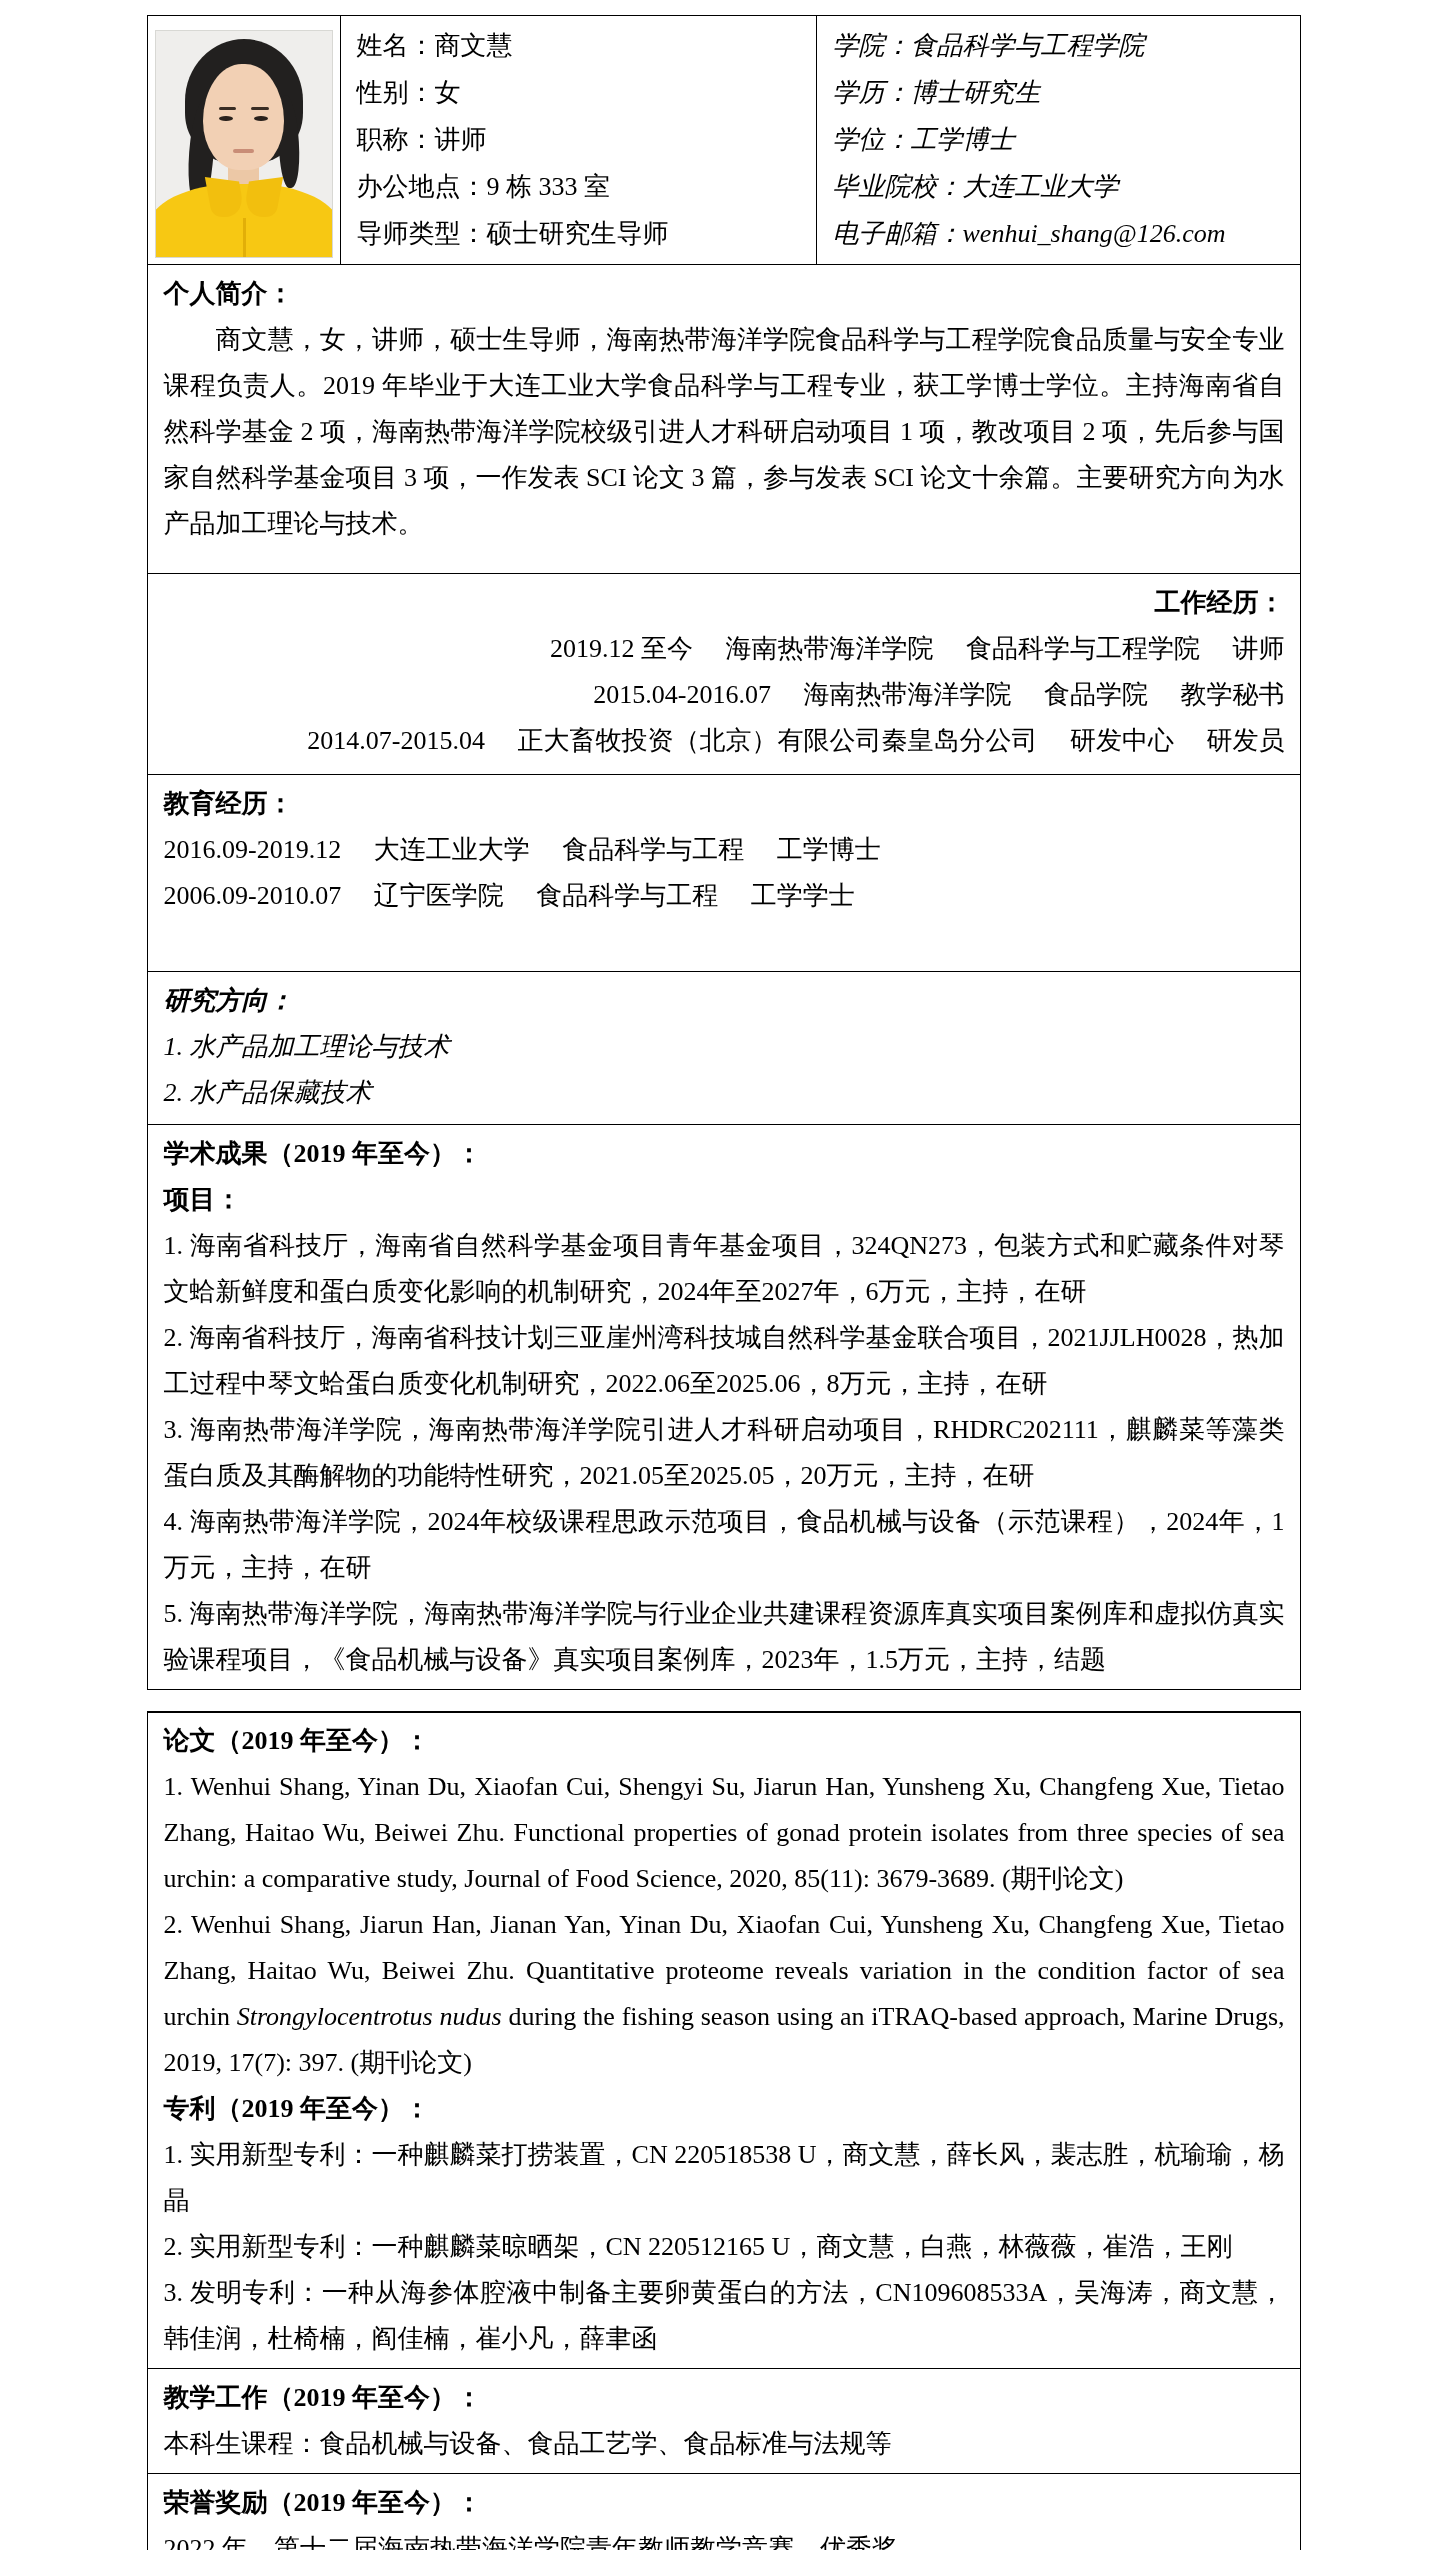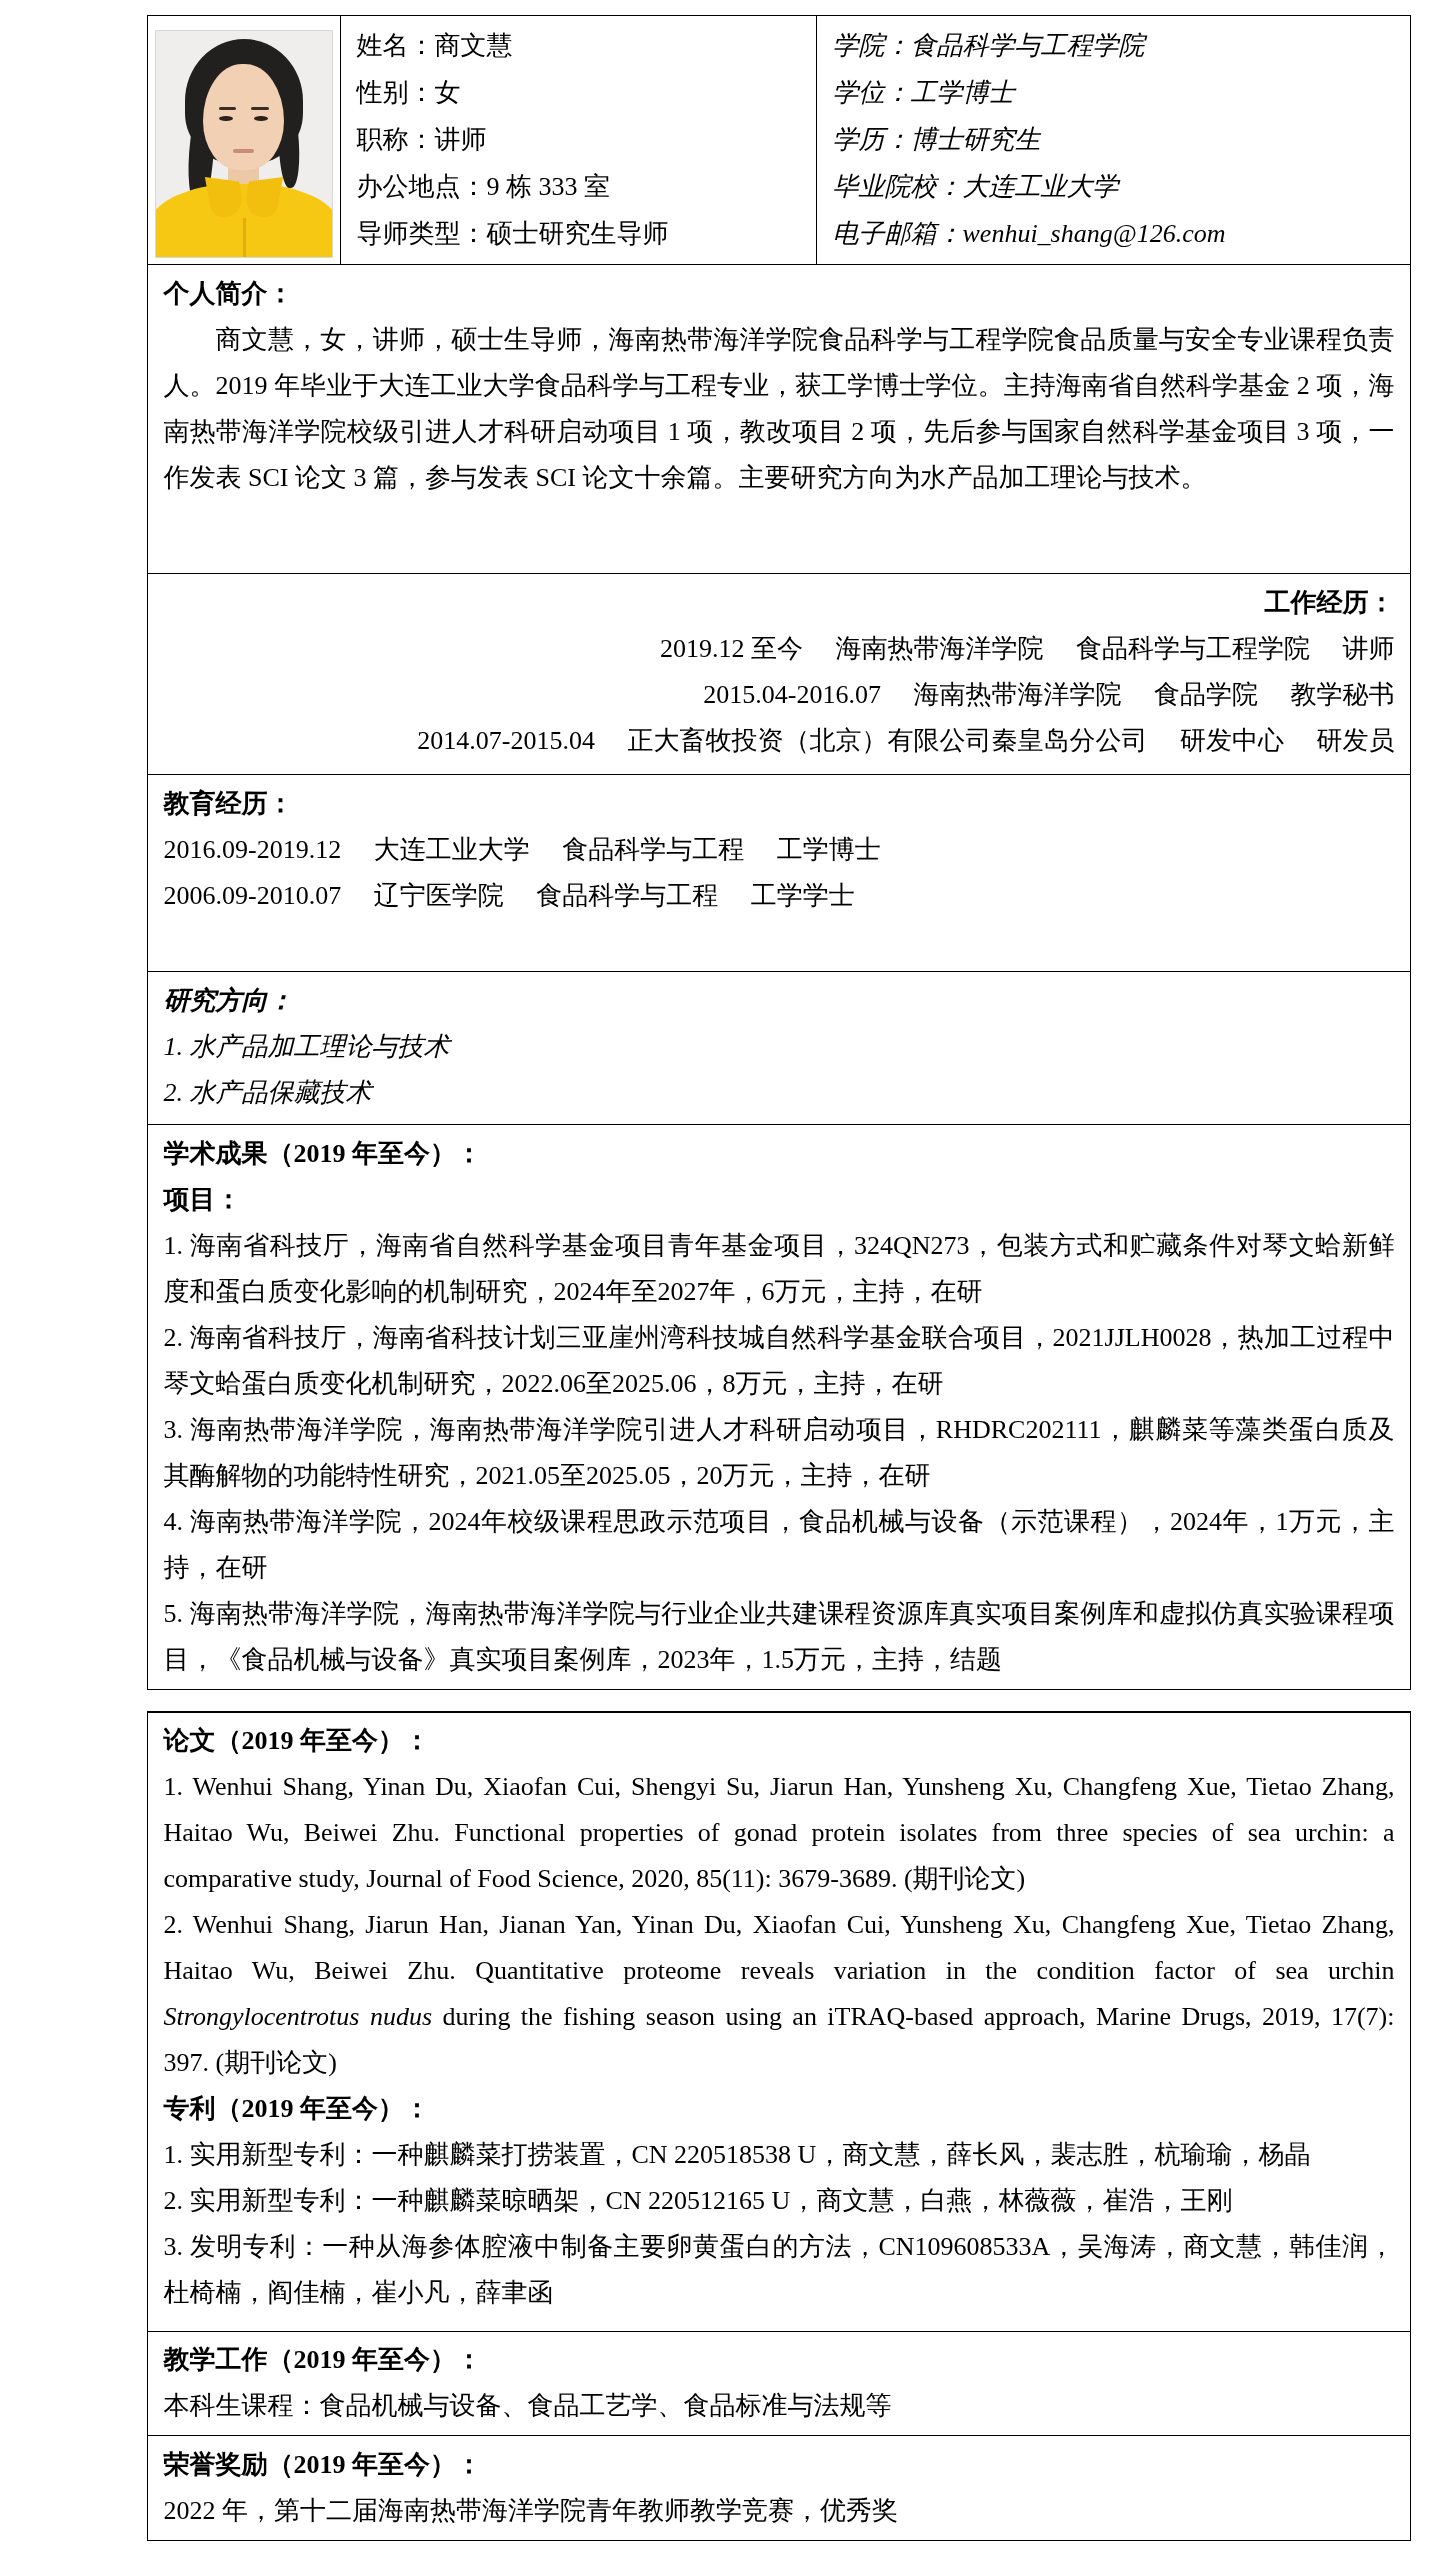--- a/index.html
+++ b/index.html
@@ -5,21 +5,21 @@
   html,body{margin:0;padding:0;}
   body{
     width:1449px;height:2550px;
     background:#ffffff;
     font-family:"Liberation Serif","DejaVu Serif",serif;
     color:#000;
     overflow:hidden;
   }
   .doc-table{
     box-sizing:border-box;
-    width:1264px;
+    width:1154px;
     margin-left:147px;
     border:1.9px solid #000;
     background:#fff;
   }
   .doc-table.first{margin-top:14.5px;}
   .doc-table.second{margin-top:21px;border-top-width:2.9px;}
   .row{
     box-sizing:border-box;
     border-top:1.9px solid #000;
     padding:5.8px 15.5px;
@@ -91,22 +91,22 @@
     </div>
     <div class="cell info-left">
       <div class="info-line"><span>姓名：</span><span>商文慧</span></div>
       <div class="info-line"><span>性别：</span><span>女</span></div>
       <div class="info-line"><span>职称：</span><span>讲师</span></div>
       <div class="info-line"><span>办公地点：</span><span>9 栋 333 室</span></div>
       <div class="info-line"><span>导师类型：</span><span>硕士研究生导师</span></div>
     </div>
     <div class="cell info-right">
       <div class="info-line"><span>学院：</span><span>食品科学与工程学院</span></div>
+      <div class="info-line"><span>学历：</span><span>博士研究生</span></div>
       <div class="info-line"><span>学位：</span><span>工学博士</span></div>
-      <div class="info-line"><span>学历：</span><span>博士研究生</span></div>
       <div class="info-line"><span>毕业院校：</span><span>大连工业大学</span></div>
       <div class="info-line"><span>电子邮箱：</span><span>wenhui_shang@126.com</span></div>
     </div>
   </div>
 
   <div class="row min-profile">
     <div class="section-title">个人简介：</div>
     <div class="para indent">商文慧，女，讲师，硕士生导师，海南热带海洋学院食品科学与工程学院食品质量与安全专业课程负责人。2019 年毕业于大连工业大学食品科学与工程专业，获工学博士学位。主持海南省自然科学基金 2 项，海南热带海洋学院校级引进人才科研启动项目 1 项，教改项目 2 项，先后参与国家自然科学基金项目 3 项，一作发表 SCI 论文 3 篇，参与发表 SCI 论文十余篇。主要研究方向为水产品加工理论与技术。</div>
   </div>
 

